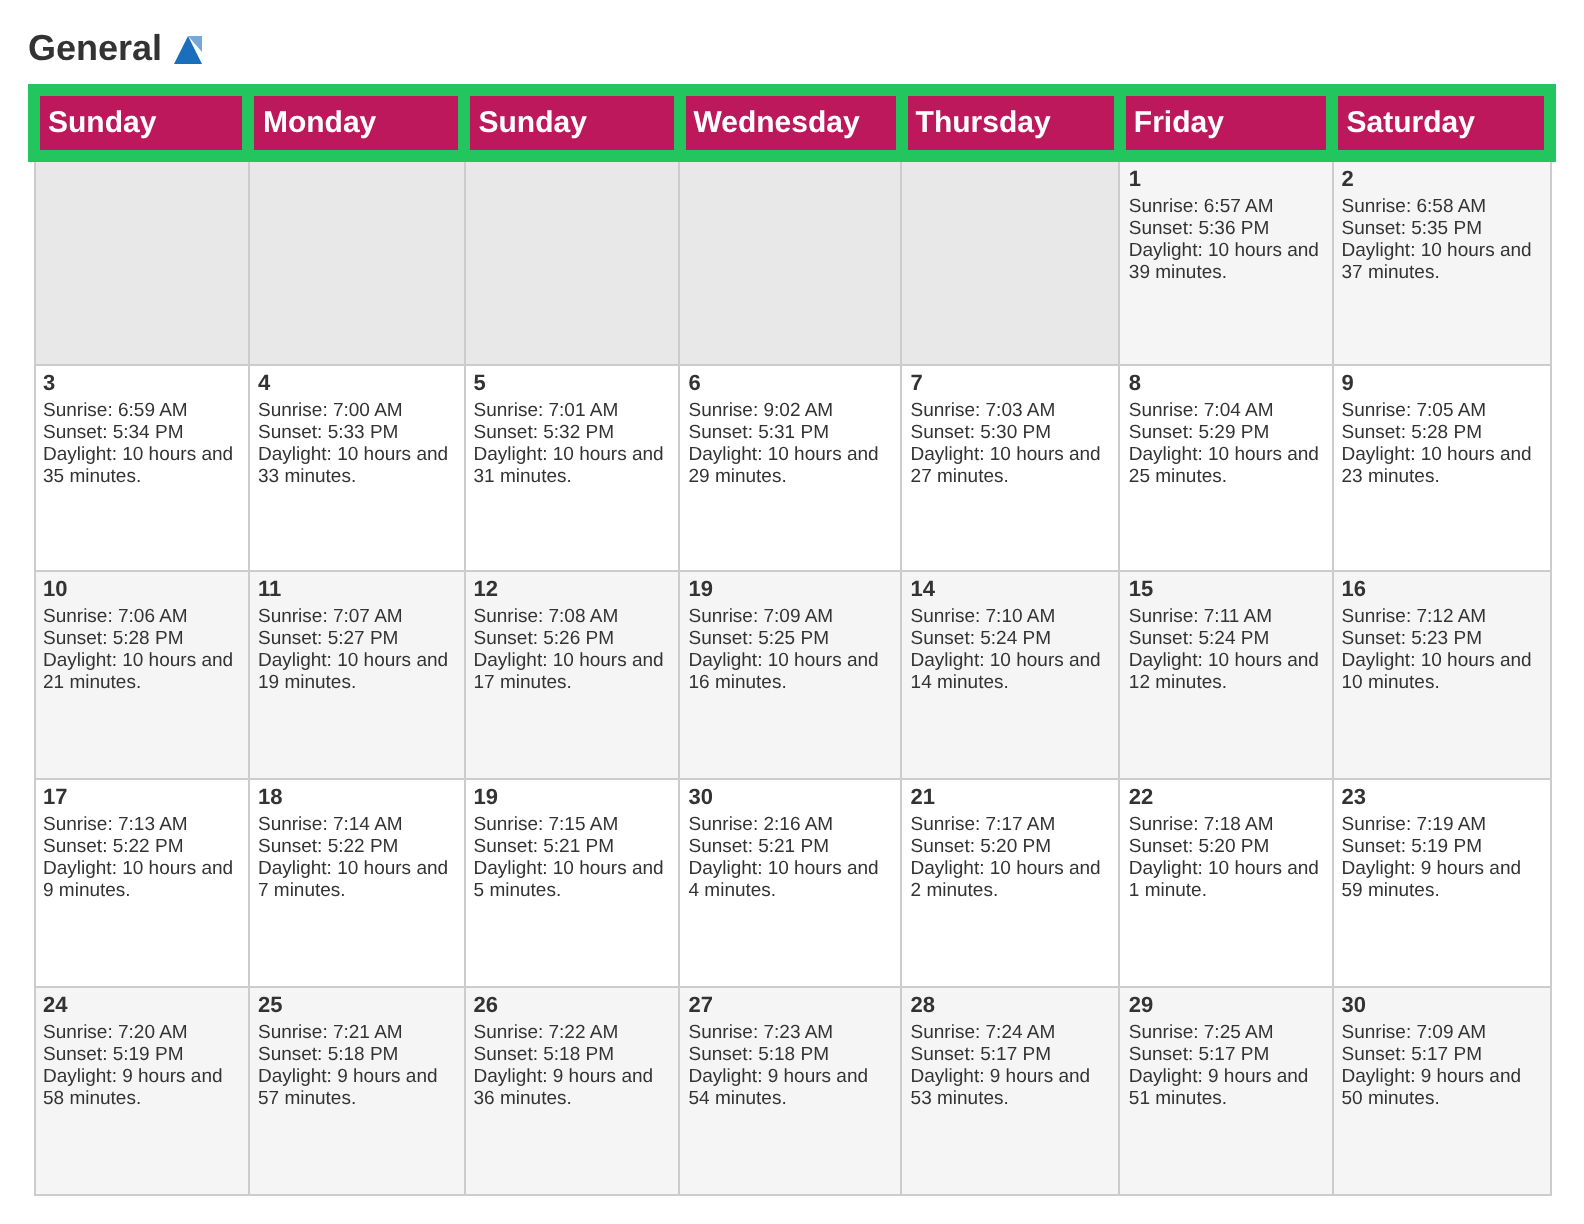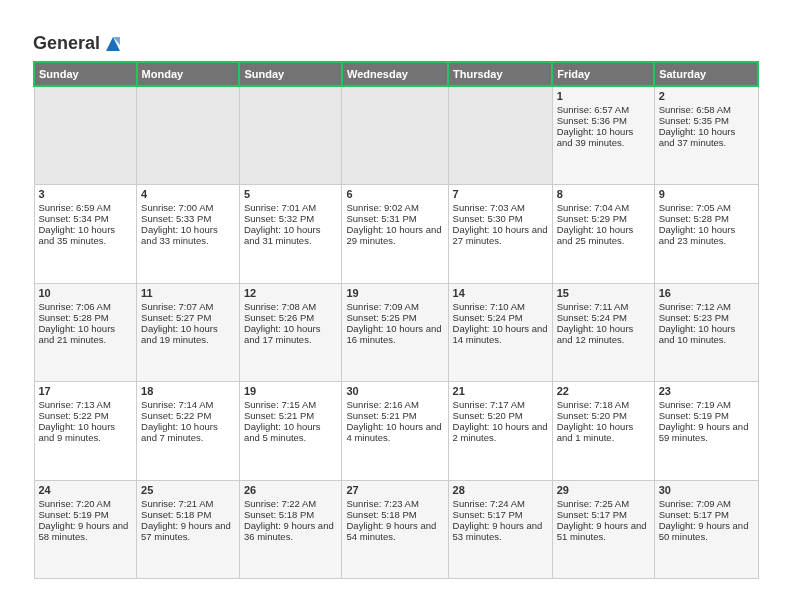--- a/index.html
+++ b/index.html
@@ -6,21 +6,21 @@
     body {
       font-family: Arial, sans-serif;
       background: #fff;
       width: 792px;
       height: 612px;
       overflow: hidden;
     }
     .page {
       width: 792px;
       height: 612px;
-      padding: 33px;
+      padding: 14px;
       display: flex;
       flex-direction: column;
     }
     .header {
       display: flex;
       justify-content: space-between;
       align-items: flex-start;
       margin-bottom: 10px;
     }
     .logo {
@@ -43,27 +43,27 @@
       flex: 1;
       display: flex;
       flex-direction: column;
     }
     table {
       width: 100%;
       border-collapse: collapse;
       flex: 1;
     }
     thead tr th {
-      background: #737373;
+      background: #be185d;
       color: white;
-      font-size: 11px;
+      font-size: 15px;
       font-weight: bold;
       padding: 5px 4px;
       text-align: left;
-      border: 2px solid #22c55e;
+      border: 6px solid #22c55e;
     }
     tbody tr td {
       border: 1px solid #ccc;
       vertical-align: top;
       padding: 3px 4px;
       font-size: 9.5px;
       color: #333;
       width: 113px;
       height: 78px;
     }

